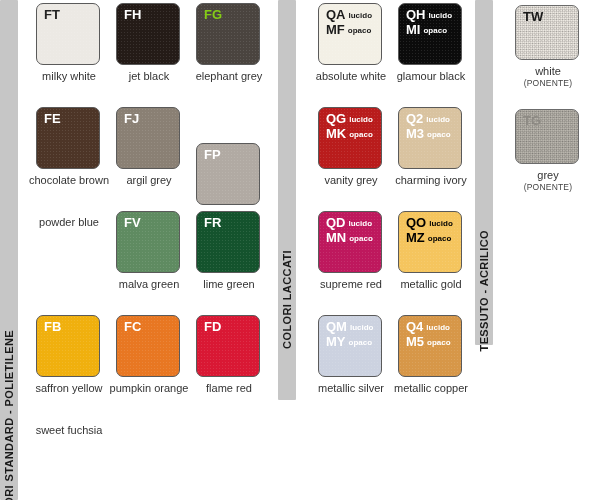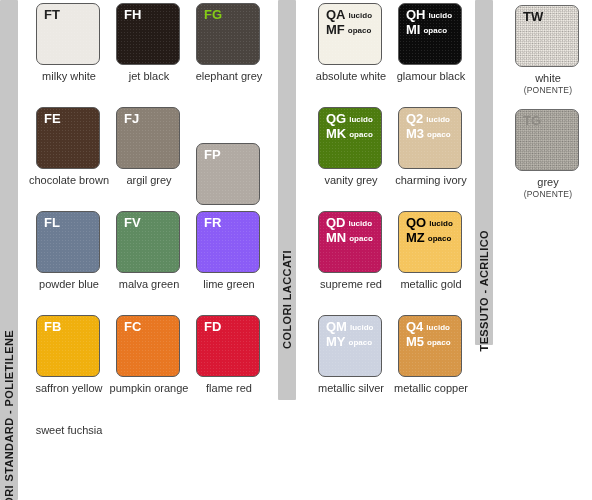--- a/index.html
+++ b/index.html
@@ -107,21 +107,21 @@
   }
   .subcaption {
     display: block;
     font-size: 8.5px;
     color: #444444;
     line-height: 11px;
     letter-spacing: 0.2px;
   }
 
   
-  .cell.tessuto .chip { width: 64px; height: 62px; border-color: #6b6b6b; }
+  .cell.tessuto .chip { width: 64px; height: 55px; border-color: #6b6b6b; }
 </style>
 </head>
 <body>
 
 <div class="band" id="band-polietilene">
   <span class="band-label">COLORI STANDARD - POLIETILENE</span>
 </div>
 <div class="band" id="band-laccati">
   <span class="band-label">COLORI LACCATI</span>
 </div>
@@ -172,37 +172,32 @@
     </div>
     <div class="cell" style="left: 196px; top: 107px; margin-top: 36px;">
       <div class="chip texture" style="background: rgb(177, 170, 163);">
         <div class="code" style="color: rgb(255, 255, 255);">
           <span class="line">FP</span>
         </div>
       </div>
       <div class="caption">dove grey</div>
     </div>
     <div class="cell" style="left: 36px; top: 211px;">
-      <div class="chip texture" style="background: rgb(108, 124, 147);">
-        <div class="code" style="color: rgb(255, 255, 255);">
-          <span class="line">FL</span>
-        </div>
-      </div>
       <div class="caption">powder blue</div>
     </div>
     <div class="cell" style="left: 116px; top: 211px;">
       <div class="chip texture" style="background: rgb(95, 139, 97);">
         <div class="code" style="color: rgb(255, 255, 255);">
           <span class="line">FV</span>
         </div>
       </div>
       <div class="caption">malva green</div>
     </div>
     <div class="cell" style="left: 196px; top: 211px;">
-      <div class="chip texture" style="background: #8b5cf6;">
+      <div class="chip texture" style="background: #14532d;">
         <div class="code" style="color: rgb(255, 255, 255);">
           <span class="line">FR</span>
         </div>
       </div>
       <div class="caption">lime green</div>
     </div>
     <div class="cell" style="left: 36px; top: 315px;">
       <div class="chip texture" style="background: rgb(240, 176, 14);">
         <div class="code" style="color: rgb(255, 255, 255);">
           <span class="line">FB</span>
@@ -241,21 +236,21 @@
     <div class="cell" style="left: 398px; top: 3px;">
       <div class="chip texture" style="background: rgb(11, 11, 11);">
         <div class="code" style="color: rgb(255, 255, 255);">
           <span class="line">QH<span class="sub">lucido</span></span>
           <span class="line">MI<span class="sub">opaco</span></span>
         </div>
       </div>
       <div class="caption">glamour black</div>
     </div>
     <div class="cell" style="left: 318px; top: 107px;">
-      <div class="chip texture" style="background: #4d7c0f; padding-left: 19px;">
+      <div class="chip texture" style="background: #b91c1c; padding-left: 19px;">
         <div class="code" style="color: rgb(255, 255, 255);">
           <span class="line">QG<span class="sub">lucido</span></span>
           <span class="line">MK<span class="sub">opaco</span></span>
         </div>
       </div>
       <div class="caption">vanity grey</div>
     </div>
     <div class="cell" style="left: 398px; top: 107px;">
       <div class="chip texture" style="background: rgb(217, 195, 160);">
         <div class="code" style="color: rgb(255, 255, 255);">

